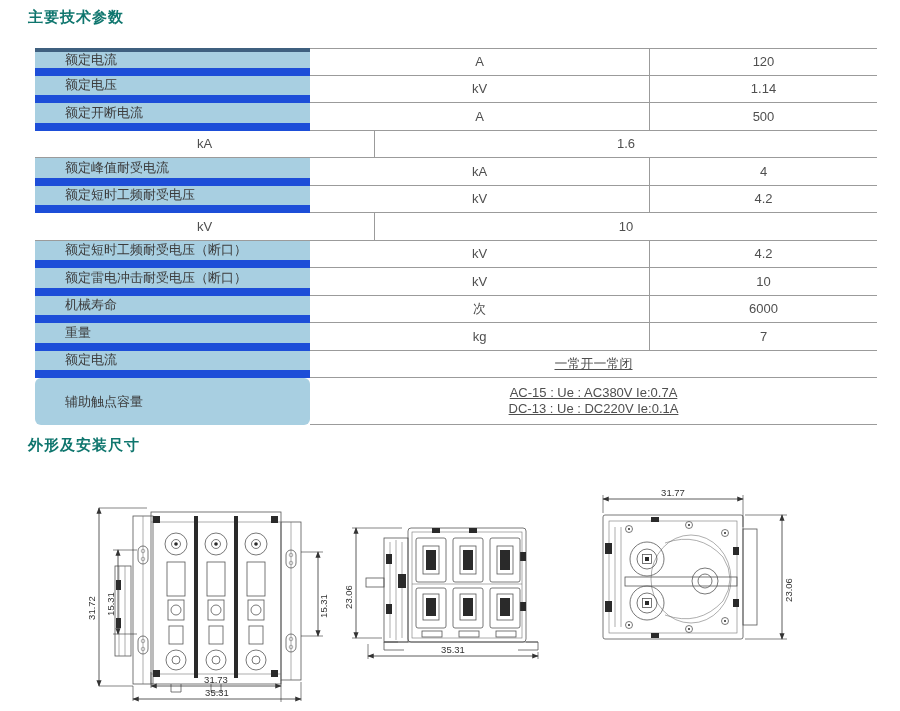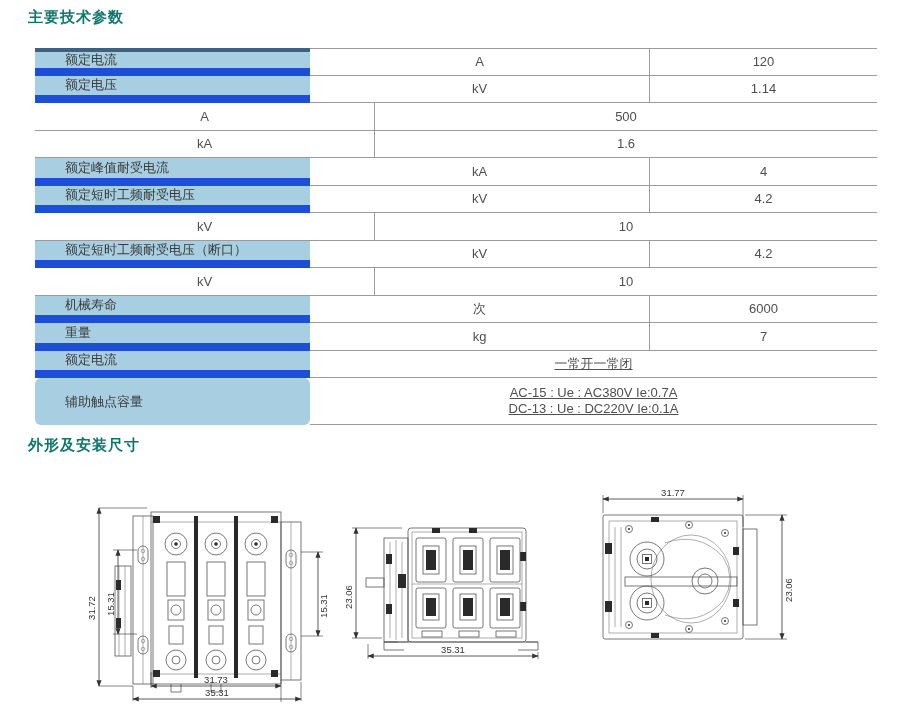--- a/index.html
+++ b/index.html
@@ -54,20 +54,21 @@
       <div class="c-label">额定电流</div>
       <div class="c-unit">A</div>
       <div class="c-value">120</div>
     </div>
     <div class="t-row">
       <div class="c-label">额定电压</div>
       <div class="c-unit">kV</div>
       <div class="c-value">1.14</div>
     </div>
     <div class="t-row">
+      <div class="c-label">额定开断电流</div>
       <div class="c-unit">A</div>
       <div class="c-value">500</div>
     </div>
     <div class="t-row">
       <div class="c-unit">kA</div>
       <div class="c-value">1.6</div>
     </div>
     <div class="t-row">
       <div class="c-label">额定峰值耐受电流</div>
       <div class="c-unit">kA</div>
@@ -81,20 +82,21 @@
     <div class="t-row">
       <div class="c-unit">kV</div>
       <div class="c-value">10</div>
     </div>
     <div class="t-row">
       <div class="c-label">额定短时工频耐受电压（断口）</div>
       <div class="c-unit">kV</div>
       <div class="c-value">4.2</div>
     </div>
     <div class="t-row">
+      <div class="c-label">额定雷电冲击耐受电压（断口）</div>
       <div class="c-unit">kV</div>
       <div class="c-value">10</div>
     </div>
     <div class="t-row">
       <div class="c-label">机械寿命</div>
       <div class="c-unit">次</div>
       <div class="c-value">6000</div>
     </div>
     <div class="t-row">
       <div class="c-label">重量</div>

